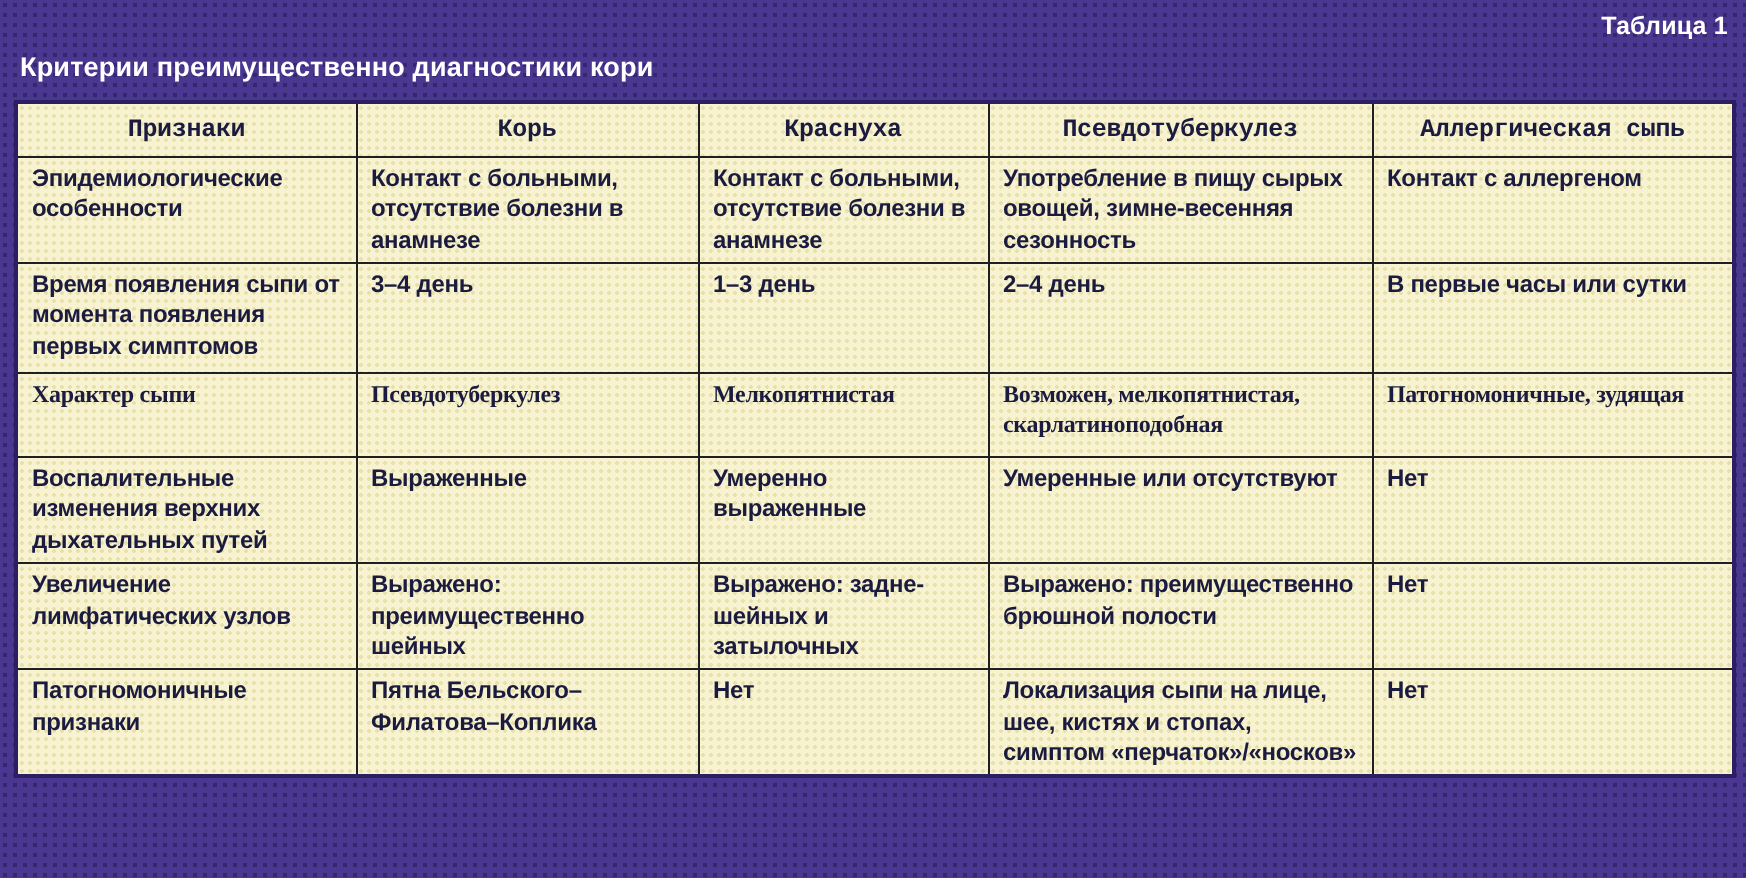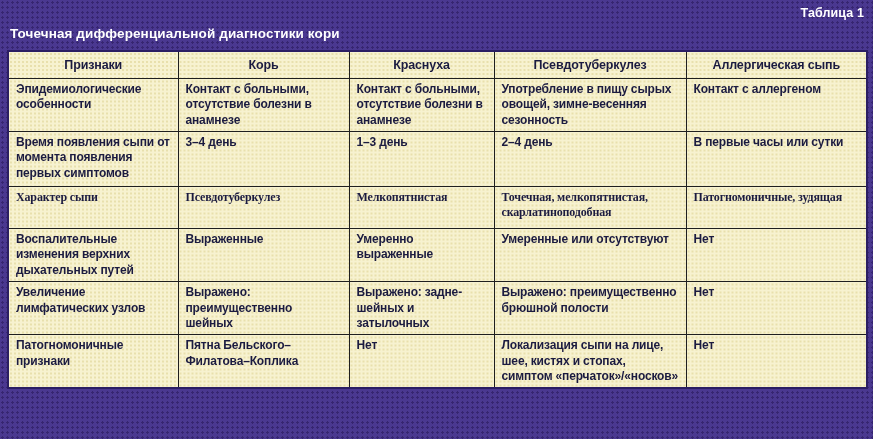--- a/index.html
+++ b/index.html
@@ -43,37 +43,38 @@
     vertical-align:top;
     padding:3px 6px 3px 7px;
     overflow:hidden;
   }
   table.diag thead th{
     text-align:center;
     vertical-align:middle;
     font-size:12.5px;
     height:22px;
     padding:2px 16px;
+    font-family:Liberation Mono, monospace;
   }
   tbody tr:nth-child(1){height:40px;}
   tbody tr:nth-child(2){height:55px;}
   tbody tr:nth-child(3){height:42px;font-family:Liberation Serif, serif;}
   tbody tr:nth-child(4){height:22px;}
   tbody tr:nth-child(5){height:38px;}
   tbody tr:nth-child(6){height:34px;padding-left:12px;}
   tbody tr:nth-child(7){height:41px;}
   tbody tr:nth-child(8){height:42px;padding-left:24px;}
   tbody tr:nth-child(9){height:47px;}
 </style>
 </head>
 <body>
 
 <div class="page">
   <div class="table-label">Таблица 1</div>
-  <div class="page-title">Точечная дифференциальной диагностики кори</div>
+  <div class="page-title">Критерии преимущественно диагностики кори</div>
 
   <table class="diag">
     <colgroup id="diag-colgroup">
         <col style="width: 170px;">
         <col style="width: 171px;">
         <col style="width: 145px;">
         <col style="width: 192px;">
         <col style="width: 181px;">
       </colgroup>
     <thead>
@@ -97,21 +98,21 @@
           <td>Время появления сыпи от момента появления первых симптомов</td>
           <td>3–4 день</td>
           <td>1–3 день</td>
           <td>2–4 день</td>
           <td>В первые часы или сутки</td>
         </tr>
         <tr>
           <td>Характер сыпи</td>
           <td>Псевдотуберкулез</td>
           <td>Мелкопятнистая</td>
-          <td>Точечная, мелкопятнистая, скарлатиноподобная</td>
+          <td>Возможен, мелкопятнистая, скарлатиноподобная</td>
           <td>Патогномоничные, зудящая</td>
         </tr>
         <tr>
           <td>Воспалительные изменения верхних дыхательных путей</td>
           <td>Выраженные</td>
           <td>Умеренно выраженные</td>
           <td>Умеренные или отсутствуют</td>
           <td>Нет</td>
         </tr>
         <tr>

